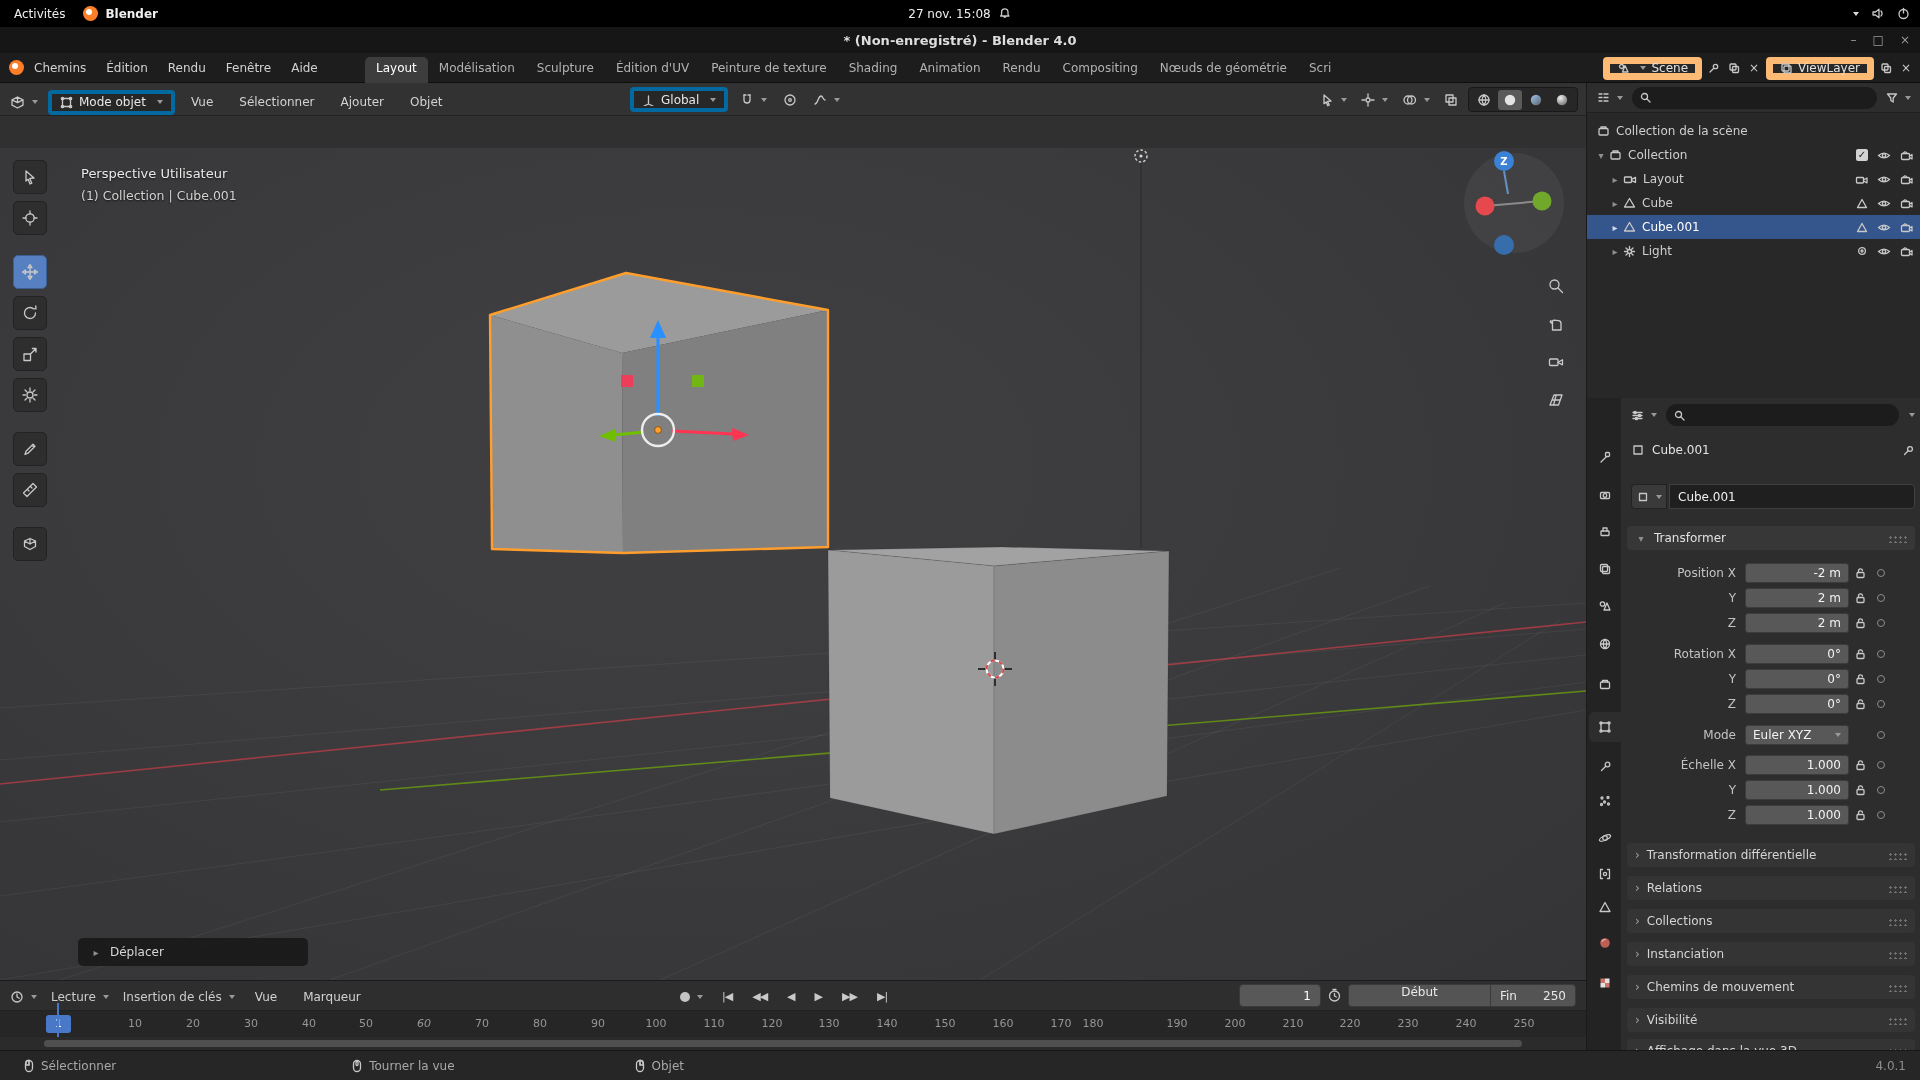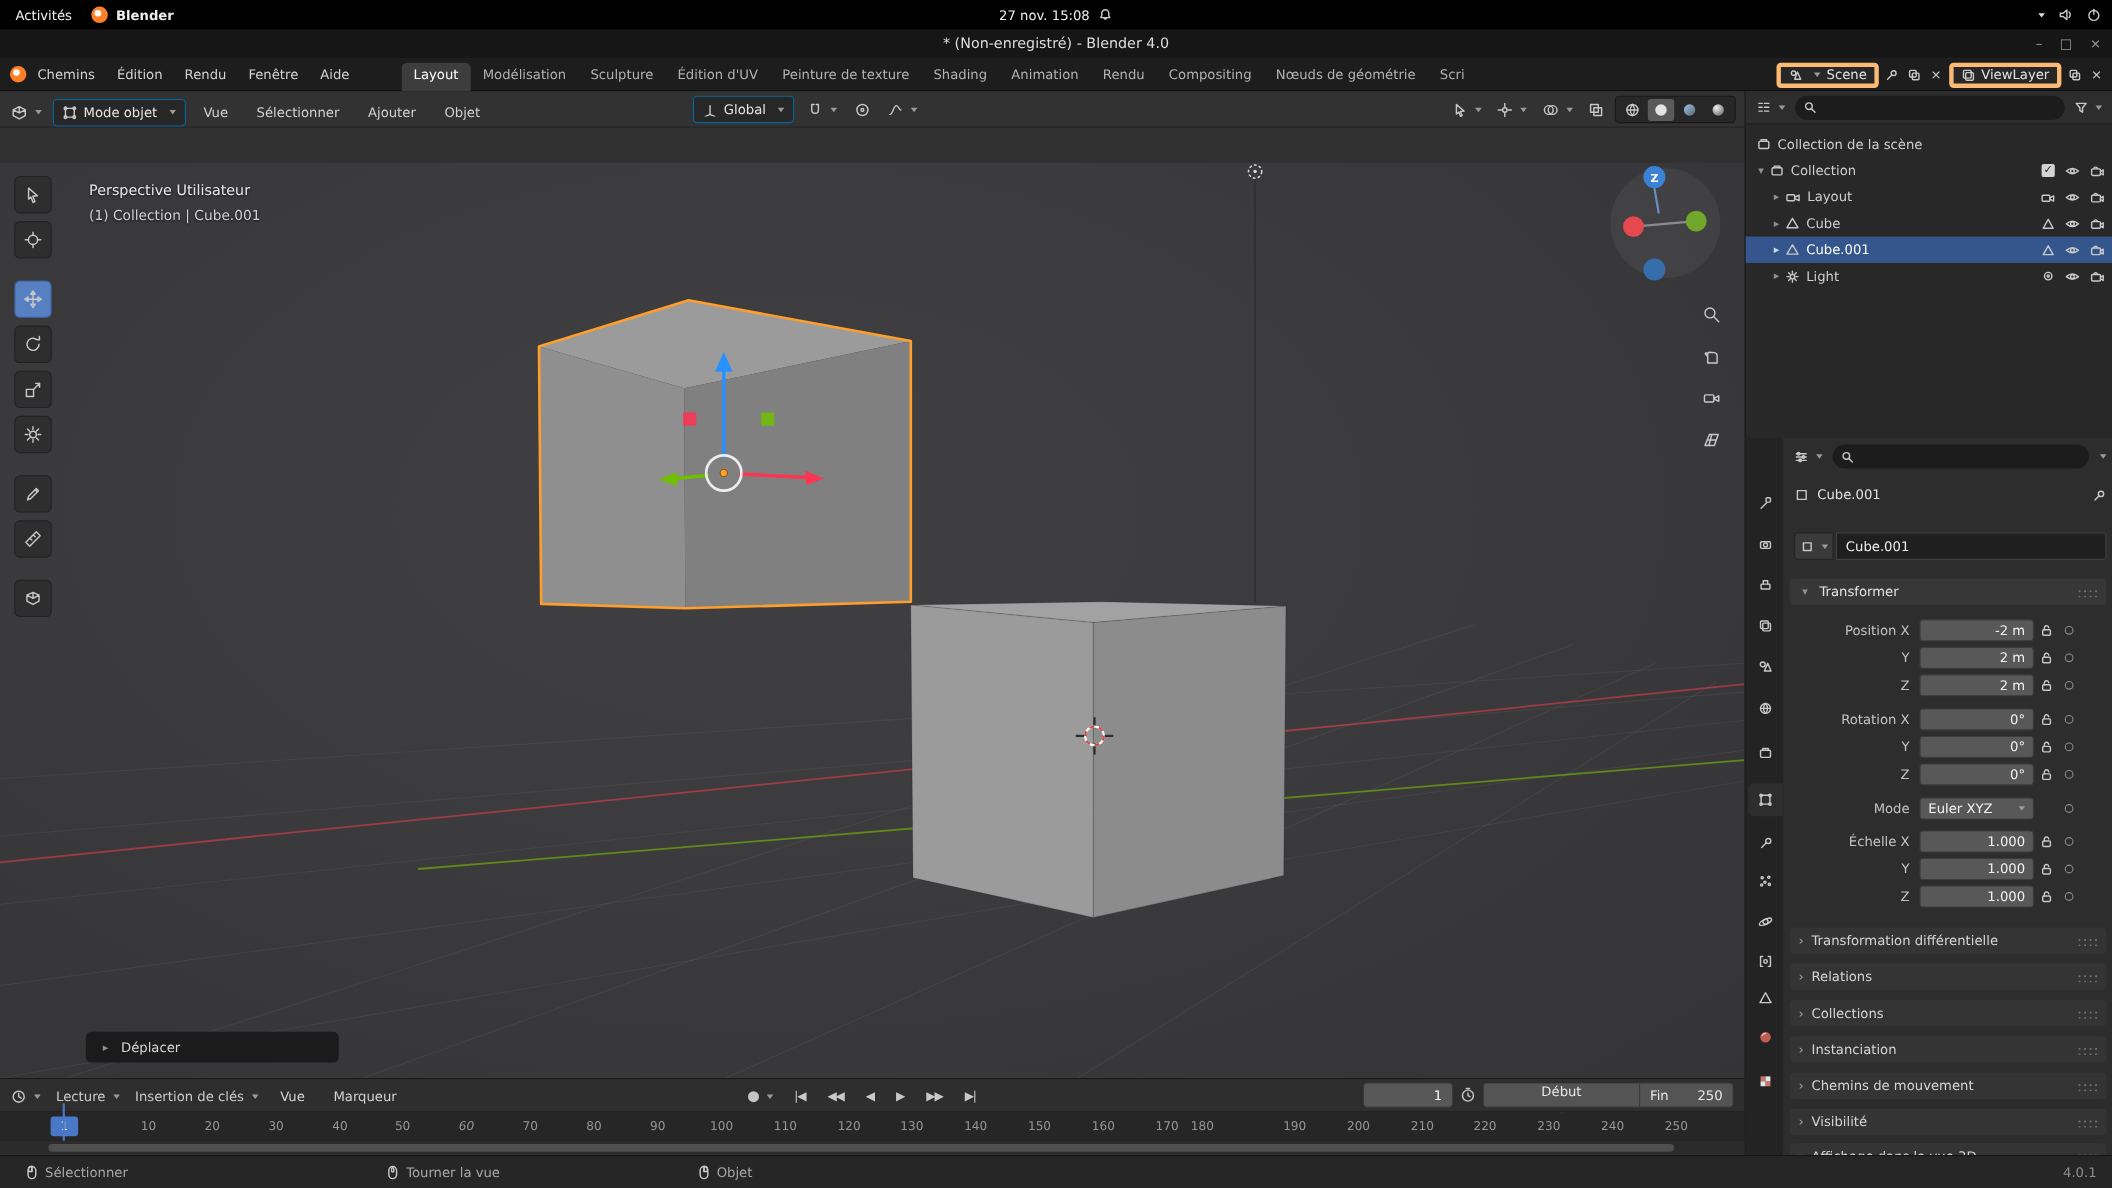--- a/index.html
+++ b/index.html
@@ -20,39 +20,39 @@
   .gnome { left:0; top:0; width:1920px; height:27px; background:#000; display:flex; align-items:center; color:#efefef; }
   .gnome .left { display:flex; align-items:center; gap:18px; padding-left:14px; }
   .gnome .appname { font-weight:bold; }
   .gnome .center { position:absolute; left:50%; transform:translateX(-50%); display:flex; align-items:center; gap:8px; }
   .gnome .right { position:absolute; right:10px; display:flex; align-items:center; gap:12px; }
   .blogo { width:15px; height:15px; border-radius:50%; background:#ff7e28; position:relative; }
   .blogo::after{ content:""; position:absolute; left:3px; top:3px; width:6px; height:6px; border-radius:50%; background:#fff; }
 
   
   .titlebar { left:0; top:27px; width:1920px; height:26px; background:#161616; display:flex; align-items:center; justify-content:center; }
-  .titlebar .title { color:#dedede; font-size:13px; font-weight:normal; }
+  .titlebar .title { color:#dedede; font-size:13px; font-weight:bold; }
   .winbtns { position:absolute; right:10px; top:0; height:26px; display:flex; align-items:center; gap:16px; color:#9a9a9a; font-size:12px; }
 
   
   .topbar { left:0; top:53px; width:1920px; height:30px; background:#1d1d1d; display:flex; align-items:center; border-bottom:1px solid #0f0f0f; }
   .menuitem { padding:0 10px; color:#d2d2d2; height:30px; line-height:30px; }
   .wstabs { position:absolute; left:365px; top:0; height:30px; display:flex; align-items:flex-end; width:1055px; overflow:hidden; }
   .wstab { padding:4px 11px; color:#b2b2b2; white-space:nowrap; border-radius:5px 5px 0 0; height:26px; }
   .wstab.active { background:#3d3d3d; color:#ffffff; }
   .scenecluster { position:absolute; right:6px; top:3px; height:24px; display:flex; align-items:center; gap:4px; }
-  .pill { display:flex; align-items:center; background:#272727; border:4px solid #fdba74; border-radius:4px; height:23px; padding:0 7px; gap:5px; color:#e3e3e3; }
+  .pill { display:flex; align-items:center; background:#272727; border:7px solid #fdba74; border-radius:4px; height:23px; padding:0 7px; gap:5px; color:#e3e3e3; }
   .mini { width:16px; height:16px; display:flex; align-items:center; justify-content:center; }
 
   
   .vheader { left:0; top:83px; width:1586px; height:33px; background:#323232; border-bottom:1px solid #232323; }
   .vh-left { position:absolute; left:6px; top:4px; display:flex; align-items:center; gap:6px; }
   .vh-center { position:absolute; left:630px; top:4px; display:flex; align-items:center; gap:8px; }
   .vh-right { position:absolute; right:8px; top:4px; display:flex; align-items:center; gap:6px; }
-  .hfield { display:flex; align-items:center; background:#272727; border:1px solid #0369a1; border-radius:4px; height:25px; padding:5px 8px; gap:6px; color:#e6e6e6; }
+  .hfield { display:flex; align-items:center; background:#272727; border:4px solid #0369a1; border-radius:4px; height:25px; padding:5px 8px; gap:6px; color:#e6e6e6; }
   .hbtn { display:flex; align-items:center; height:25px; padding:0 4px; gap:2px; border-radius:4px; }
   .shadegrp { display:flex; align-items:center; background:#272727; border:1px solid #191919; border-radius:4px; height:25px; padding:0 3px; gap:2px; }
   .shadebtn { width:24px; height:20px; border-radius:3px; display:flex; align-items:center; justify-content:center; }
   .shadebtn.active { background:#5a5a5a; }
 
   .tsettings { left:0; top:116px; width:1586px; height:32px; background:#2a2a2a; border-bottom:1px solid #1d1d1d; display:flex; align-items:center; }
   .tlabel { color:#bdbdbd; margin:0 8px 0 14px; }
   .tfield { display:flex; align-items:center; background:#2e2e2e; border:1px solid #1a1a1a; border-radius:4px; height:24px; padding:0 9px; gap:6px; color:#e3e3e3; }
   .optionsbtn { position:absolute; right:12px; }
 

